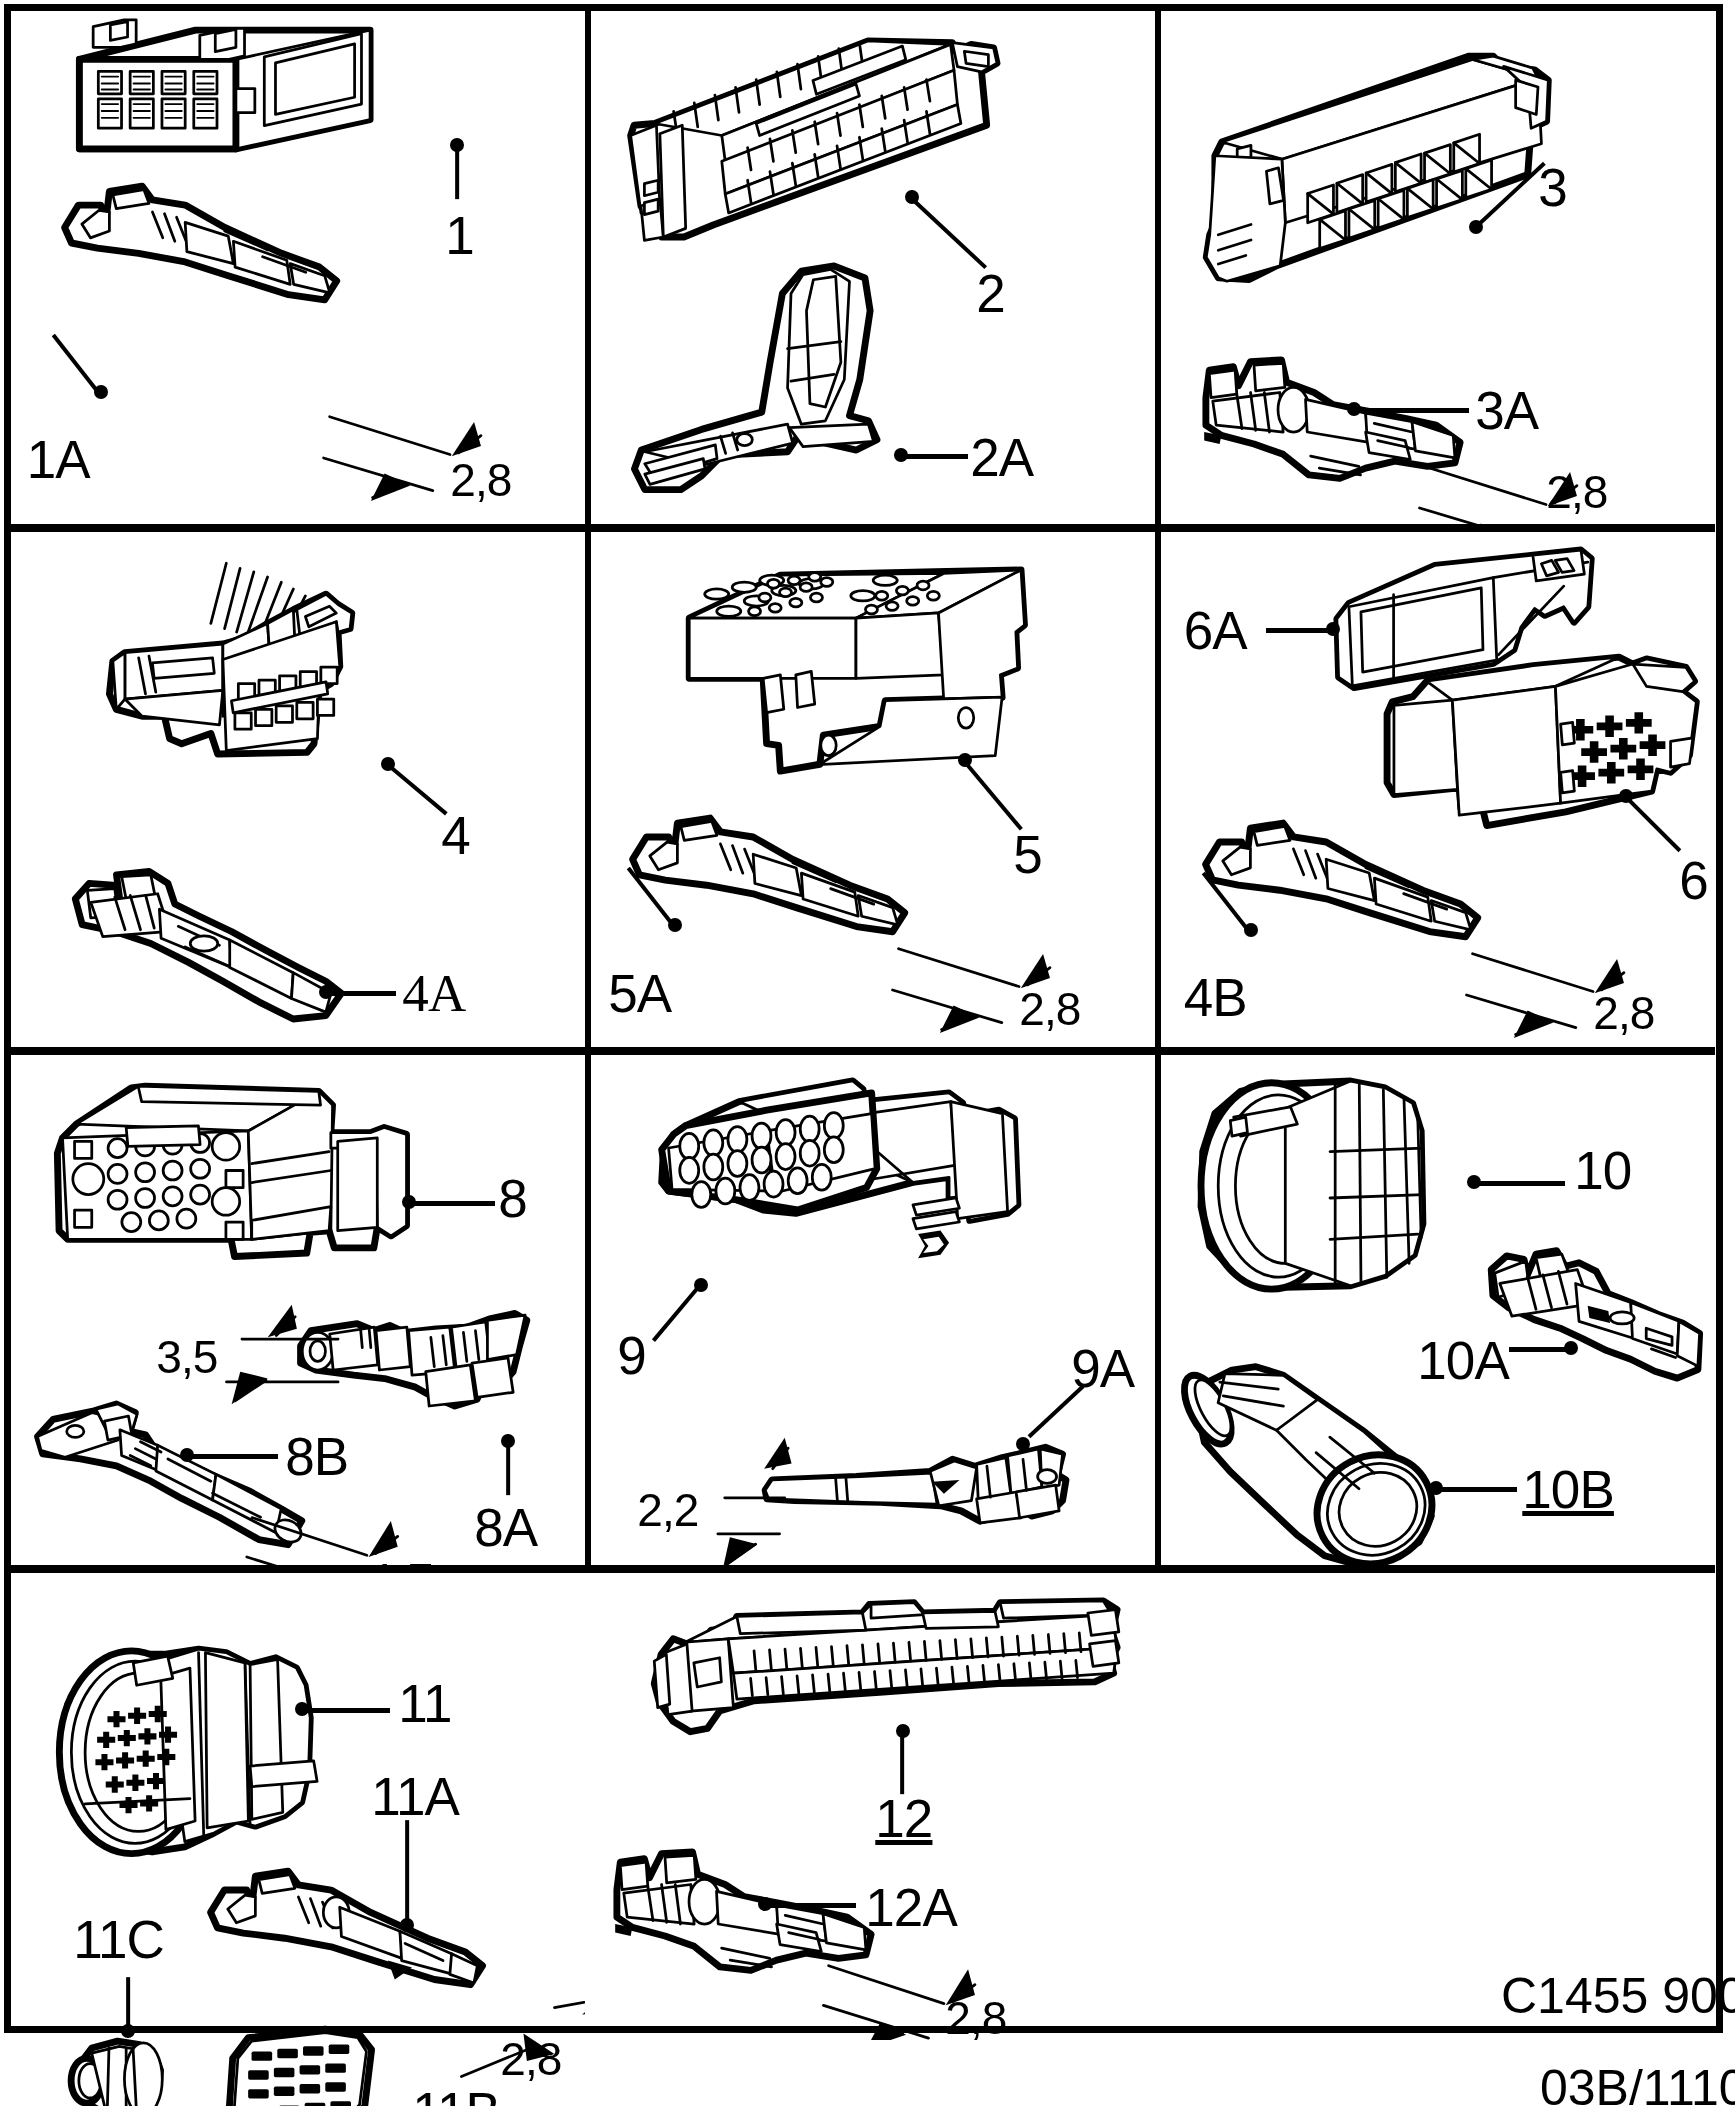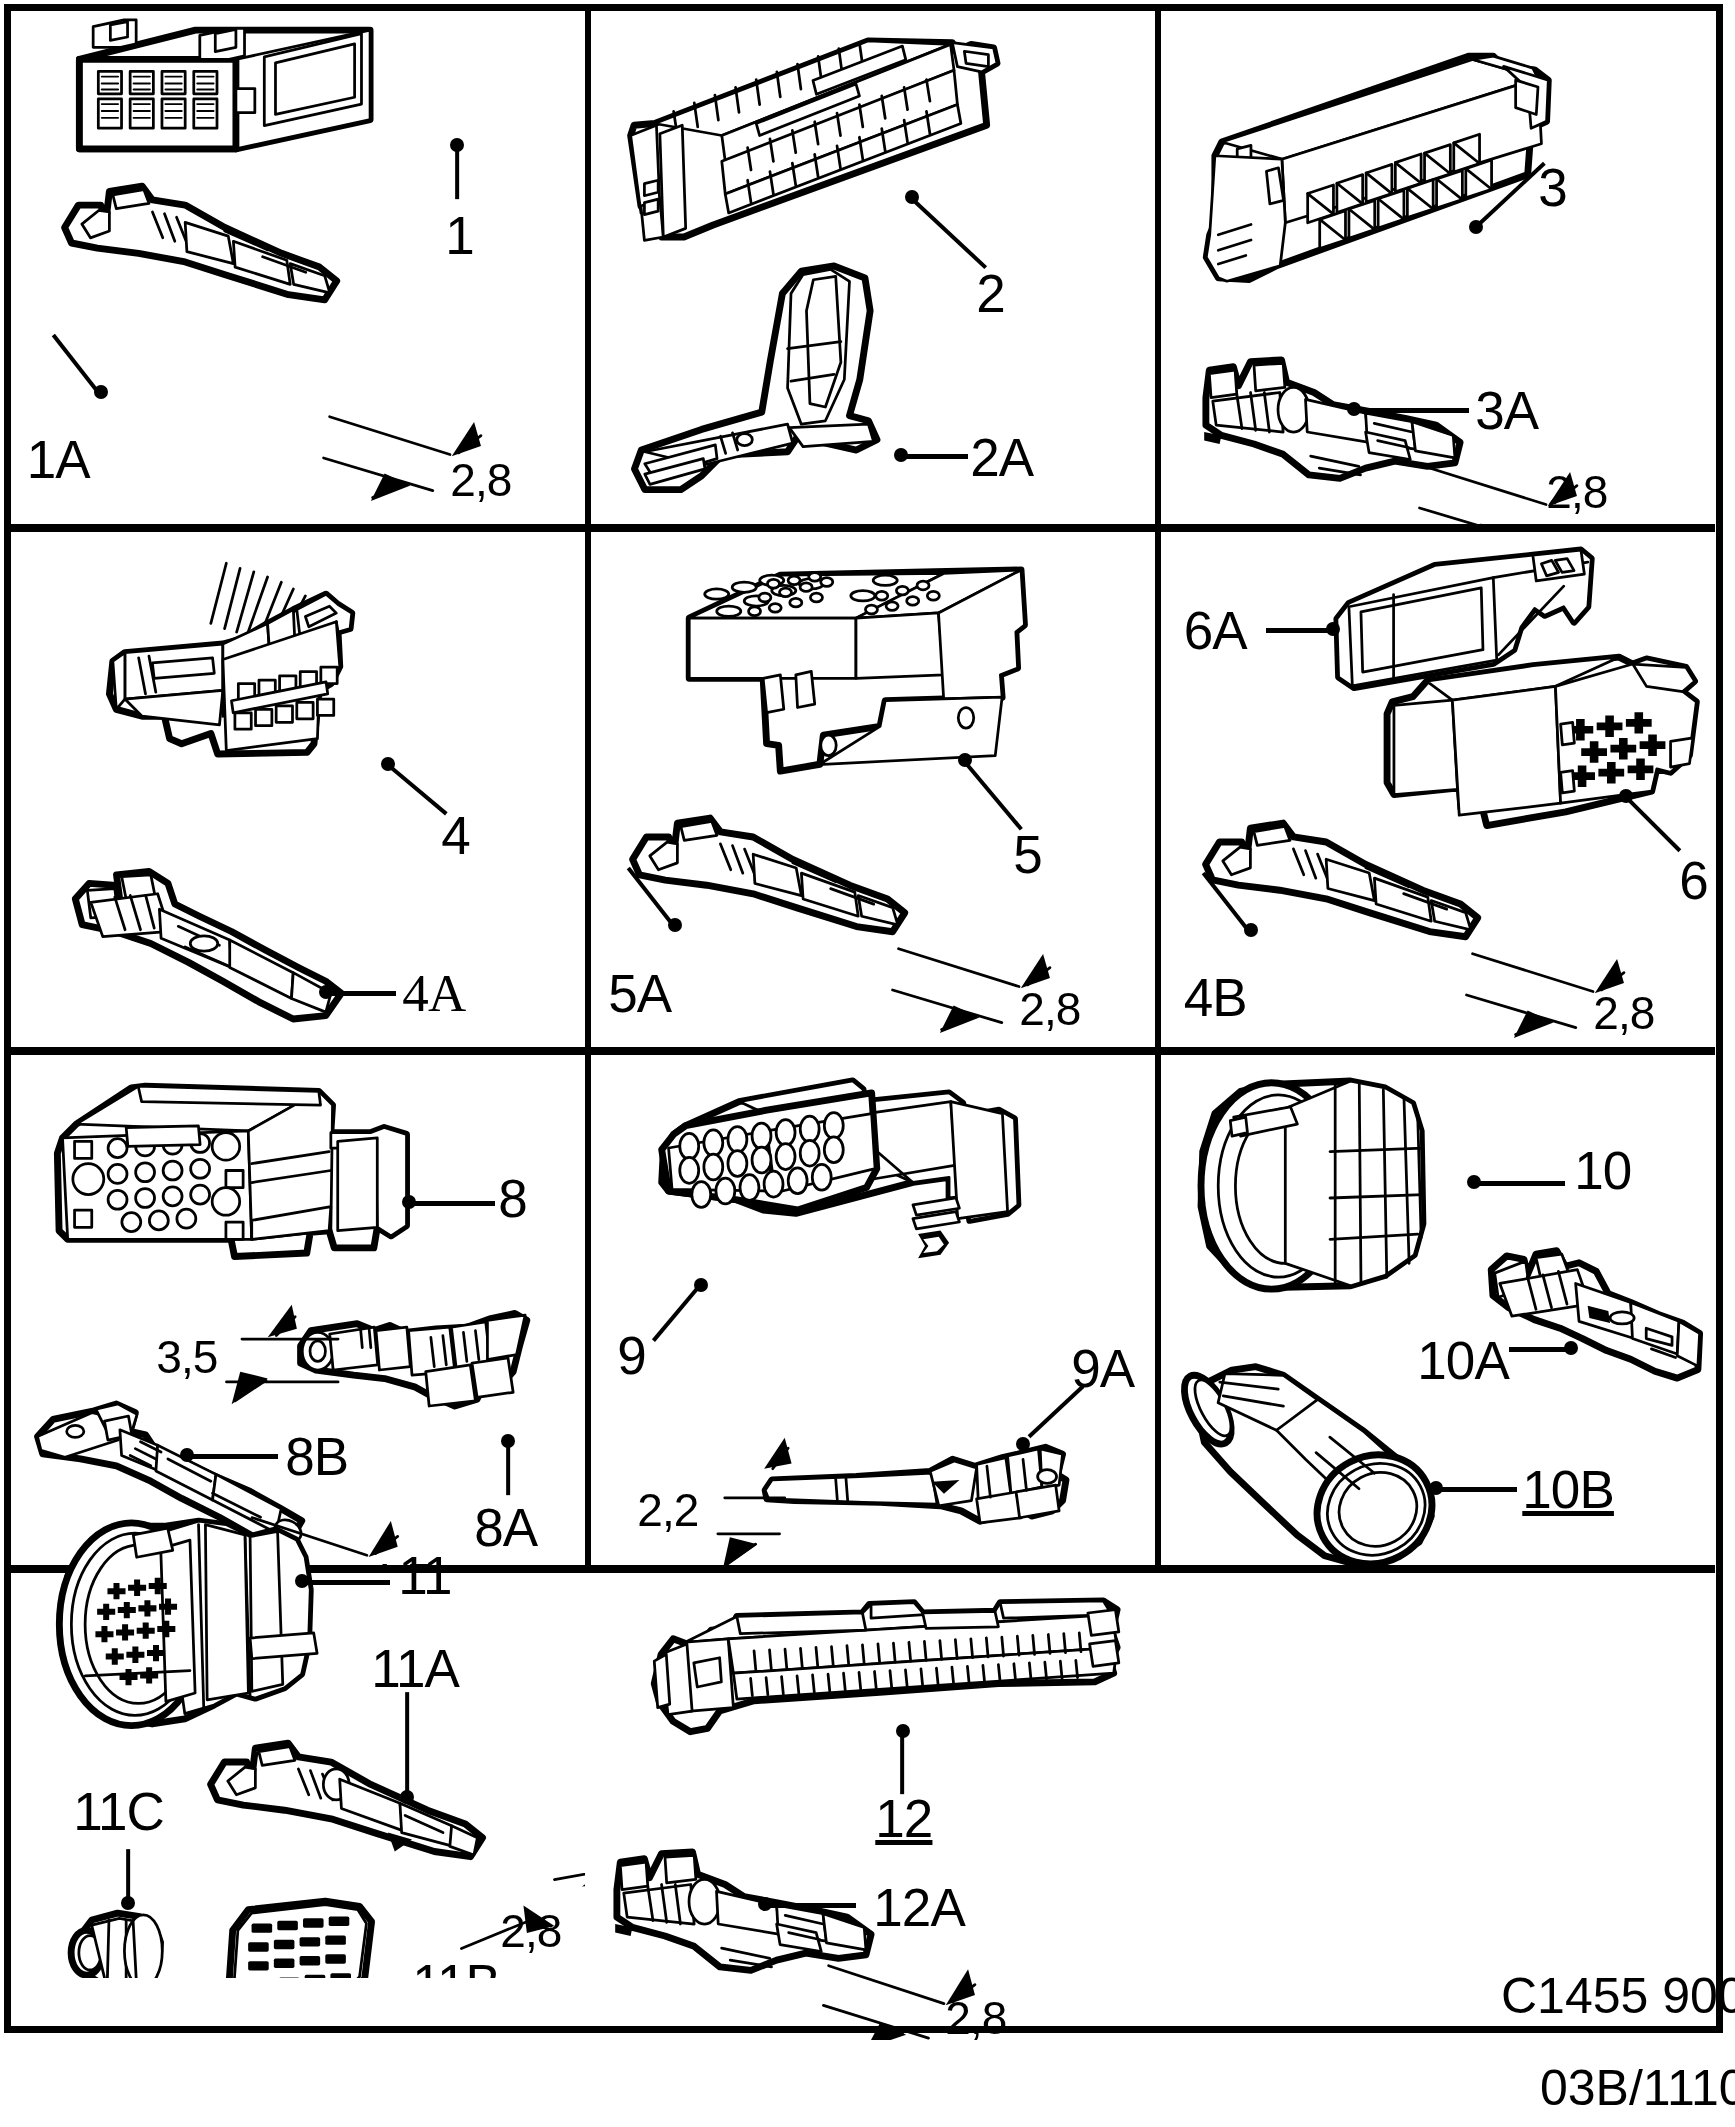--- a/index.html
+++ b/index.html
@@ -674,21 +674,21 @@
           <ellipse class="o" cx="226" cy="176" rx="58" ry="52" transform="rotate(-28 226 176)"></ellipse>
           <ellipse class="o" cx="228" cy="176" rx="46" ry="42" transform="rotate(-28 228 176)"></ellipse>
           <path class="t" d="M156 110 L206 152 M172 92 L224 134"></path>
         </svg>
       </div>
       <span class="lbl lbl-ref" style="left:361px;top:408px;text-decoration:underline;">10B</span>
       <div class="leader" style="left:280px;top:432px;width:76px;"></div>
       <div class="dot" style="left:268px;top:426px;"></div>
     </div>
 
-    <div class="cell" style="left:0;top:1500px;width:574px;height:467px;">
+    <div class="cell" style="left:0;top:1628px;width:574px;height:467px;">
       <div class="art" style="left:19px;top:5.2px;">
         <svg width="301" height="232" viewBox="0 0 350 270">
           <path class="th" d="M156 12 L196 6 L228 10 L256 24 L286 16 L310 28 L320 48 L326 86 L324 148 L316 184 L296 200 L262 212 L240 206 L214 220 L180 236 L142 242 L106 236 L74 218 L50 190 L38 152 L36 106 L44 70 L62 42 L92 22 L124 12 Z"></path>
           <ellipse class="th" cx="118" cy="126" rx="84" ry="118"></ellipse>
           <ellipse class="o" cx="122" cy="126" rx="74" ry="106"></ellipse>
           <ellipse class="o" cx="126" cy="126" rx="62" ry="92"></ellipse>
           <path class="o" d="M150 20 L196 6 L228 10 L256 24 L286 16 L310 28 L320 48 L326 86 L324 148 L316 184 L296 200 L262 212 L240 206 L214 220 L180 230 Z"></path>
           <path class="t" d="M196 10 L202 222 M250 22 L256 212"></path>
           <path class="o" d="M152 38 L186 28 L192 206 L158 216 Z"></path>
           <path class="o" d="M204 10 L250 22 L254 206 L206 214 Z"></path>
@@ -826,21 +826,21 @@
           <ellipse class="o" cx="112" cy="66" rx="18" ry="26"></ellipse>
           <path class="o" d="M126 54 L196 70 L200 104 L128 92 Z"></path>
           <path class="o" d="M196 70 L250 80 L254 112 L198 104 Z"></path>
           <path class="o" d="M196 92 L242 102 L248 124 L200 116 Z"></path>
           <path class="o" d="M250 80 L298 96 L300 122 L254 114 Z"></path>
           <path class="t" d="M206 82 L250 92 M210 102 L246 110"></path>
           <path class="blk" d="M8 92 L28 96 L26 106 L8 102 Z"></path>
           <path class="t" d="M132 120 L188 132 M142 134 L190 142"></path>
         </svg>
       </div>
-      <span class="lbl lbl-ref" style="left:274px;top:308px;margin-left:8px;">12A</span>
+      <span class="lbl lbl-ref" style="left:274px;top:308px;">12A</span>
       <div class="leader" style="left:179px;top:330px;width:86px;"></div>
       <div class="dot" style="left:167px;top:324px;"></div>
       <svg class="art" style="left:229px;top:360px;" width="198" height="112" viewBox="0 0 230 130">
         <path class="t" d="M10 38 L144 82"></path>
         <path class="t" d="M4 84 L126 122"></path>
         <path class="blk" d="M172 42 L146 84 L180 72 Z"></path>
         <path class="t" d="M180 60 L154 80"></path>
         <path class="blk" d="M54 134 L100 118 L70 104 Z"></path>
         <path class="t" d="M56 130 L96 116"></path>
       </svg>

